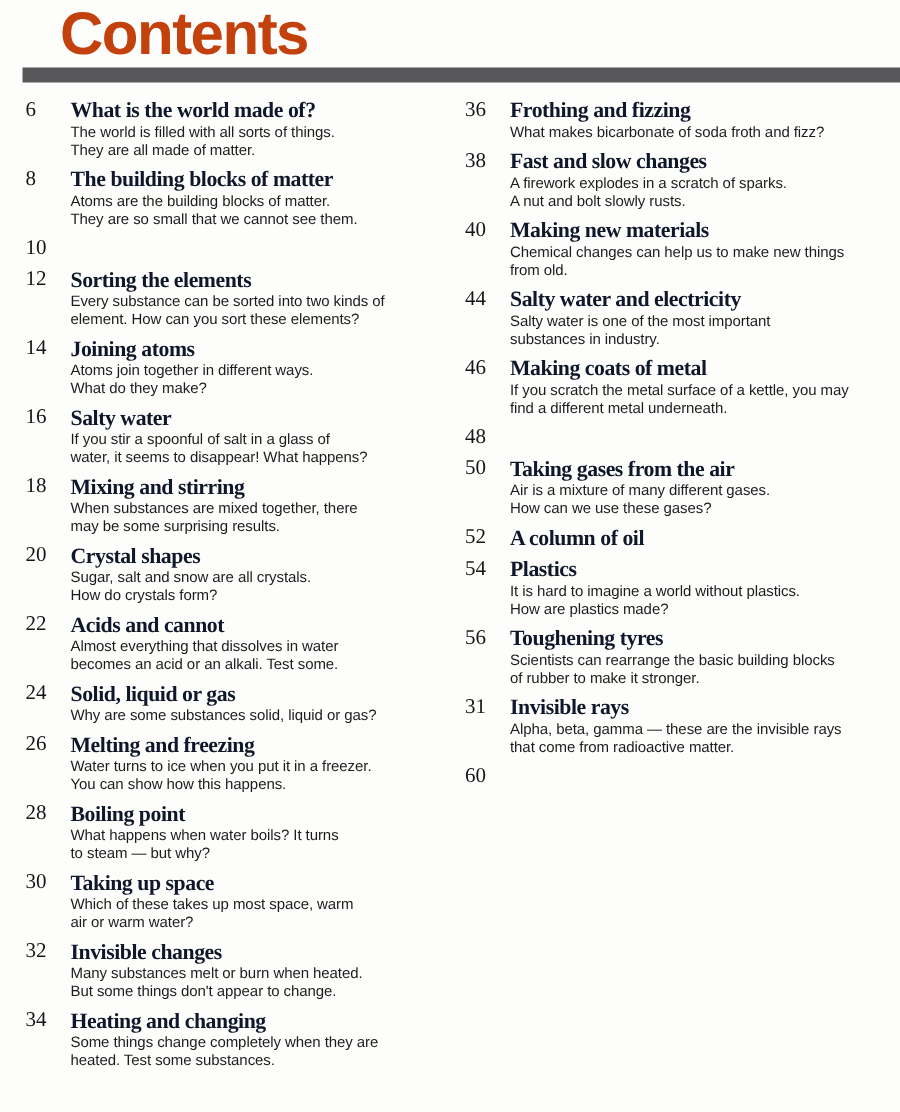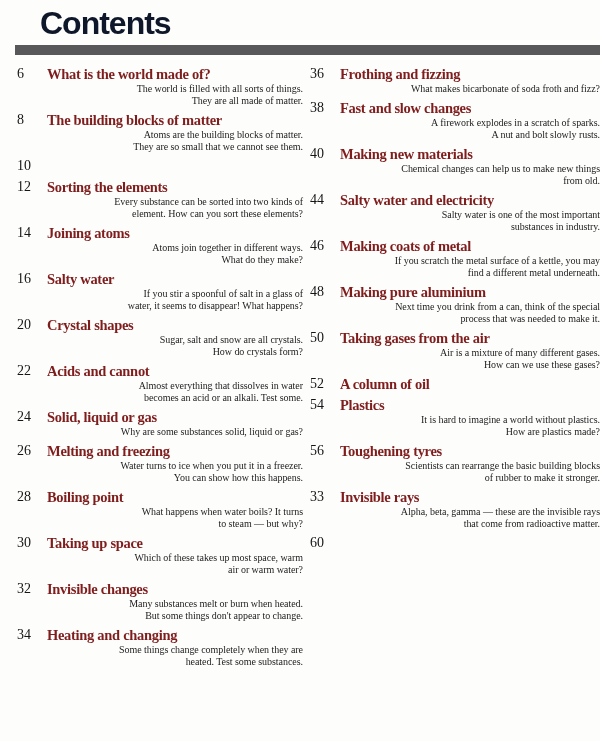--- a/index.html
+++ b/index.html
@@ -16,24 +16,24 @@
     width: 600px;
     height: 741px;
     box-sizing: border-box;
   }
   .header {
     padding: 4px 0 0 40px;
   }
   .page-title {
     font-family: "Liberation Sans", sans-serif;
     font-weight: 700;
-    font-size: 32px;
+    font-size: 40px;
     line-height: 38px;
     letter-spacing: -1px;
-    color: #0f172a;
+    color: #c2410c;
   }
   .title-rule {
     height: 10px;
     margin: 3px 0 0 15px;
     background: #58585a;
   }
   .columns {
     display: flex;
     padding: 11px 0 0 17px;
     gap: 7px;
@@ -54,31 +54,30 @@
     line-height: 16px;
     color: #151515;
   }
   .entry-body { flex: 1; min-width: 0; }
   .entry-title {
     font-family: "Liberation Serif", serif;
     font-weight: 700;
     font-size: 14.5px;
     line-height: 16px;
     letter-spacing: -0.3px;
-    color: #7f1d1d;
+    color: #0f172a;
   }
   .entry-desc {
-    font-family: Liberation Serif, serif;
+    font-family: Liberation Sans, sans-serif;
     font-size: 10px;
     line-height: 12px;
     letter-spacing: -0.05px;
     color: #1c1c1c;
     white-space: pre-line;
     margin-top: 1px;
-    text-align: right;
   }
 </style>
 </head>
 <body style="background: rgb(253, 253, 252);">
 
 <div class="page">
   <div class="header">
     <div class="page-title">Contents</div>
   </div>
   <div class="title-rule" style="background: rgb(88, 88, 90);"></div>
@@ -121,20 +120,28 @@
         </div>
         <div class="entry">
           <div class="num">16</div>
           <div class="entry-body">
             <div class="entry-title">Salty water</div>
             <div class="entry-desc">If you stir a spoonful of salt in a glass of
 water, it seems to disappear! What happens?</div>
           </div>
         </div>
         <div class="entry">
+          <div class="num">18</div>
+          <div class="entry-body">
+            <div class="entry-title">Mixing and stirring</div>
+            <div class="entry-desc">When substances are mixed together, there
+may be some surprising results.</div>
+          </div>
+        </div>
+        <div class="entry">
           <div class="num">20</div>
           <div class="entry-body">
             <div class="entry-title">Crystal shapes</div>
             <div class="entry-desc">Sugar, salt and snow are all crystals.
 How do crystals form?</div>
           </div>
         </div>
         <div class="entry">
           <div class="num">22</div>
           <div class="entry-body">
@@ -226,25 +233,20 @@
         <div class="entry">
           <div class="num">46</div>
           <div class="entry-body">
             <div class="entry-title">Making coats of metal</div>
             <div class="entry-desc">If you scratch the metal surface of a kettle, you may
 find a different metal underneath.</div>
           </div>
         </div>
         <div class="entry">
           <div class="num">48</div>
-          <div class="entry-body">
-            <div class="entry-title">Making pure aluminium</div>
-            <div class="entry-desc">Next time you drink from a can, think of the special
-process that was needed to make it.</div>
-          </div>
         </div>
         <div class="entry">
           <div class="num">50</div>
           <div class="entry-body">
             <div class="entry-title">Taking gases from the air</div>
             <div class="entry-desc">Air is a mixture of many different gases.
 How can we use these gases?</div>
           </div>
         </div>
         <div class="entry">
@@ -263,21 +265,21 @@
         </div>
         <div class="entry">
           <div class="num">56</div>
           <div class="entry-body">
             <div class="entry-title">Toughening tyres</div>
             <div class="entry-desc">Scientists can rearrange the basic building blocks
 of rubber to make it stronger.</div>
           </div>
         </div>
         <div class="entry">
-          <div class="num">33</div>
+          <div class="num">31</div>
           <div class="entry-body">
             <div class="entry-title">Invisible rays</div>
             <div class="entry-desc">Alpha, beta, gamma — these are the invisible rays
 that come from radioactive matter.</div>
           </div>
         </div>
         <div class="entry">
           <div class="num">60</div>
         </div>
       </div>

